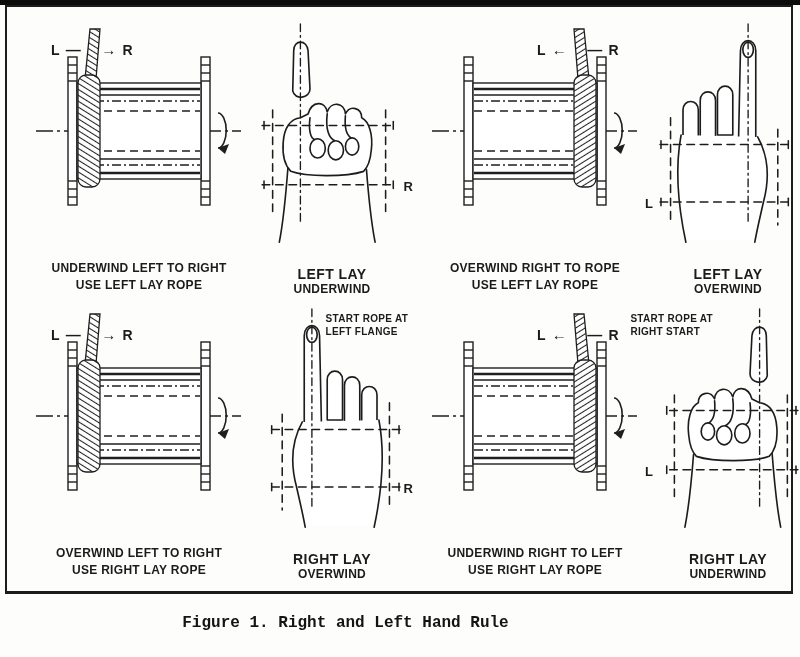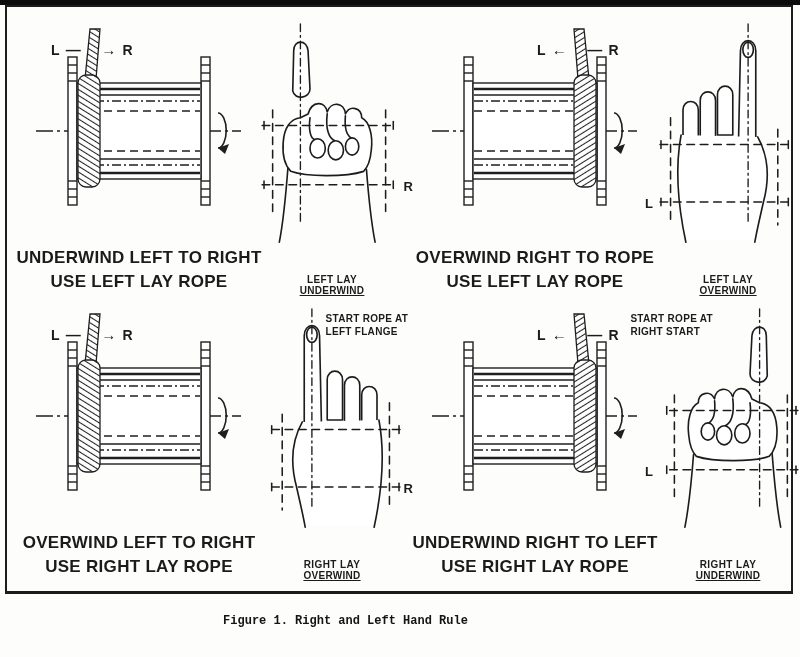--- a/index.html
+++ b/index.html
@@ -24,38 +24,38 @@
     position:absolute;top:22px;display:flex;align-items:center;
     font-weight:bold;font-size:14px;letter-spacing:.3px;
   }
   .wind-label .seg{font-size:15px;}
   .wind-label .s1{margin-left:6px;}
   .wind-label .s2{margin-left:20px;}
   .wind-label .wl-r{margin-left:6px;}
   .wl-ltr{left:20px;}
   .wl-rtl{left:110px;}
   .drum-caption{margin-top:auto;margin-bottom:10px;text-align:center;
-    font-weight:bold;font-size:17px;line-height:1.4;letter-spacing:.3px;white-space:nowrap;}
+    font-weight:bold;font-size:12px;line-height:1.4;letter-spacing:.3px;white-space:nowrap;}
   .hand-block{width:162px;position:relative;margin-left:4px;display:flex;flex-direction:column;align-items:center;}
   .hand-svg{width:150px;height:225px;margin-top:3px;}
   .side-label{position:absolute;font-weight:bold;font-size:13px;}
   .hand-block.fist .side-label{top:160px;}
   .hand-block.open .side-label{top:177px;}
   .sl-right{right:0px;}
   .sl-left{left:-2px;}
   .annotation{position:absolute;top:8px;font-weight:bold;font-size:10px;line-height:1.3;
     letter-spacing:.3px;white-space:nowrap;background:transparent;}
   .ann-right{left:46%;}
   .ann-left{right:96px;}
   .hand-caption{margin-top:auto;margin-bottom:8px;text-align:center;white-space:nowrap;}
-  .hand-caption .hc1{font-weight:bold;font-size:10px;letter-spacing:.4px;}
-  .hand-caption .hc2{font-weight:bold;font-size:10px;letter-spacing:.3px;text-decoration:underline;}
+  .hand-caption .hc1{font-weight:bold;font-size:14px;letter-spacing:.4px;}
+  .hand-caption .hc2{font-weight:bold;font-size:12px;letter-spacing:.3px;}
   .figure-caption{
     position:absolute;left:0;width:691px;top:614px;text-align:center;
-    font-family:"Liberation Mono",monospace;font-weight:bold;font-size:12px;color:#141414;
+    font-family:"Liberation Mono",monospace;font-weight:bold;font-size:16px;color:#141414;
   }
   .defs-holder{position:absolute;width:0;height:0;overflow:hidden;}
 </style>
 </head>
 <body>
 
 <svg class="defs-holder" aria-hidden="true">
   <defs>
     <pattern id="ropeHatch" width="5" height="5" patternUnits="userSpaceOnUse" patternTransform="rotate(-58)">
       <rect width="5" height="5" fill="#ffffff"></rect>

